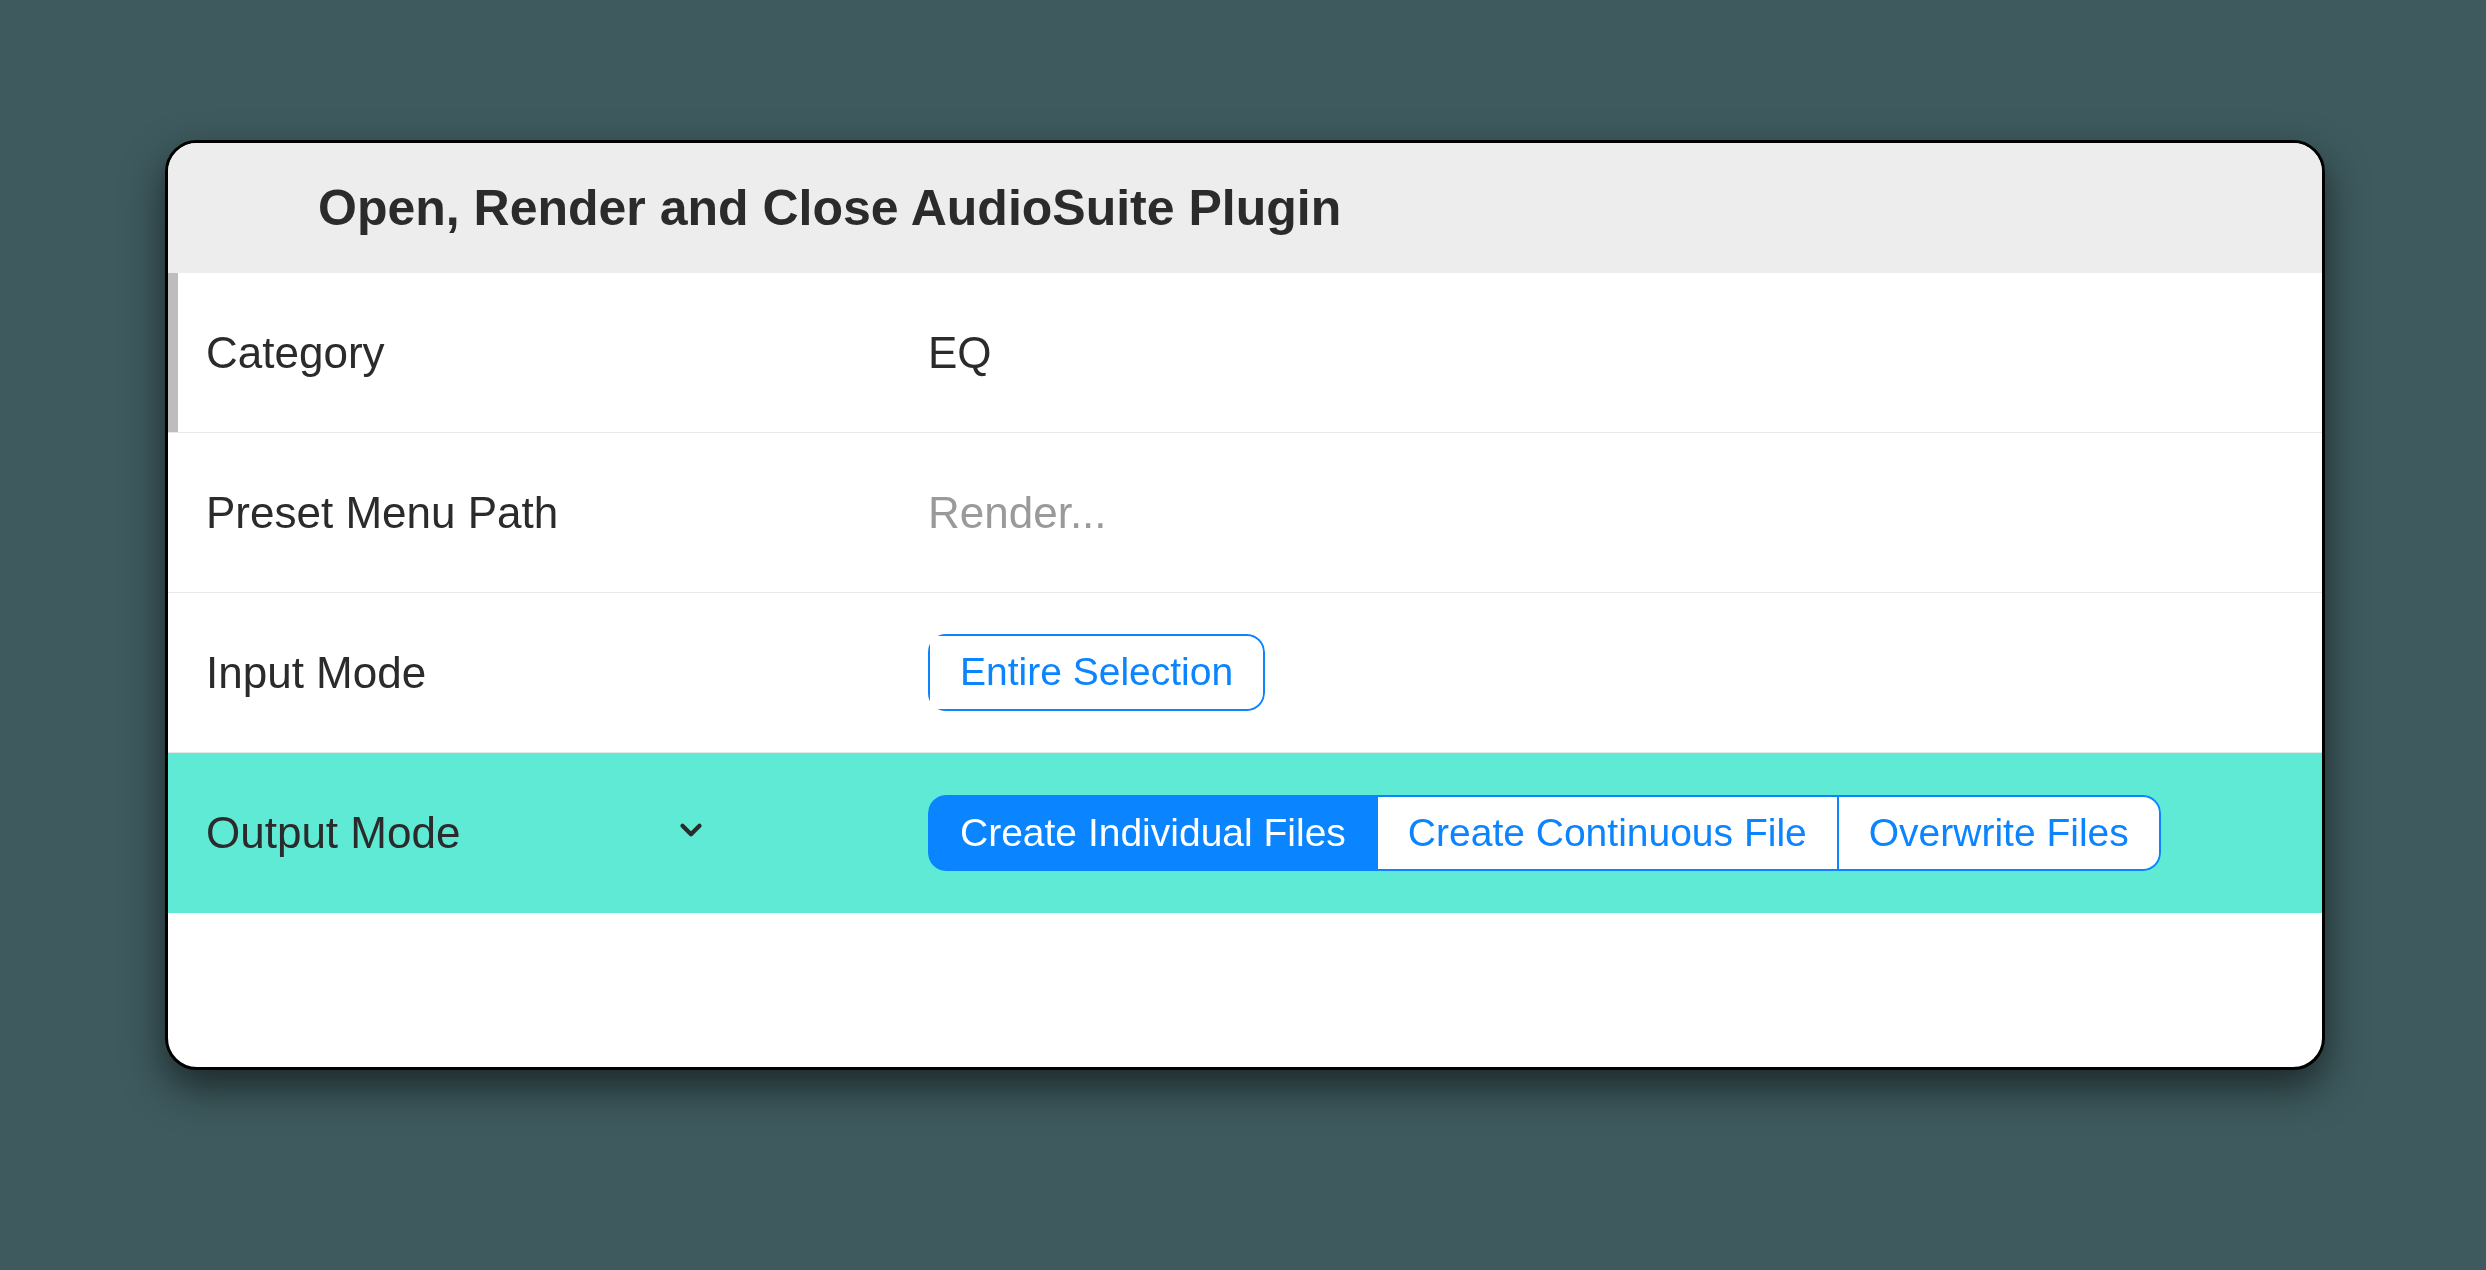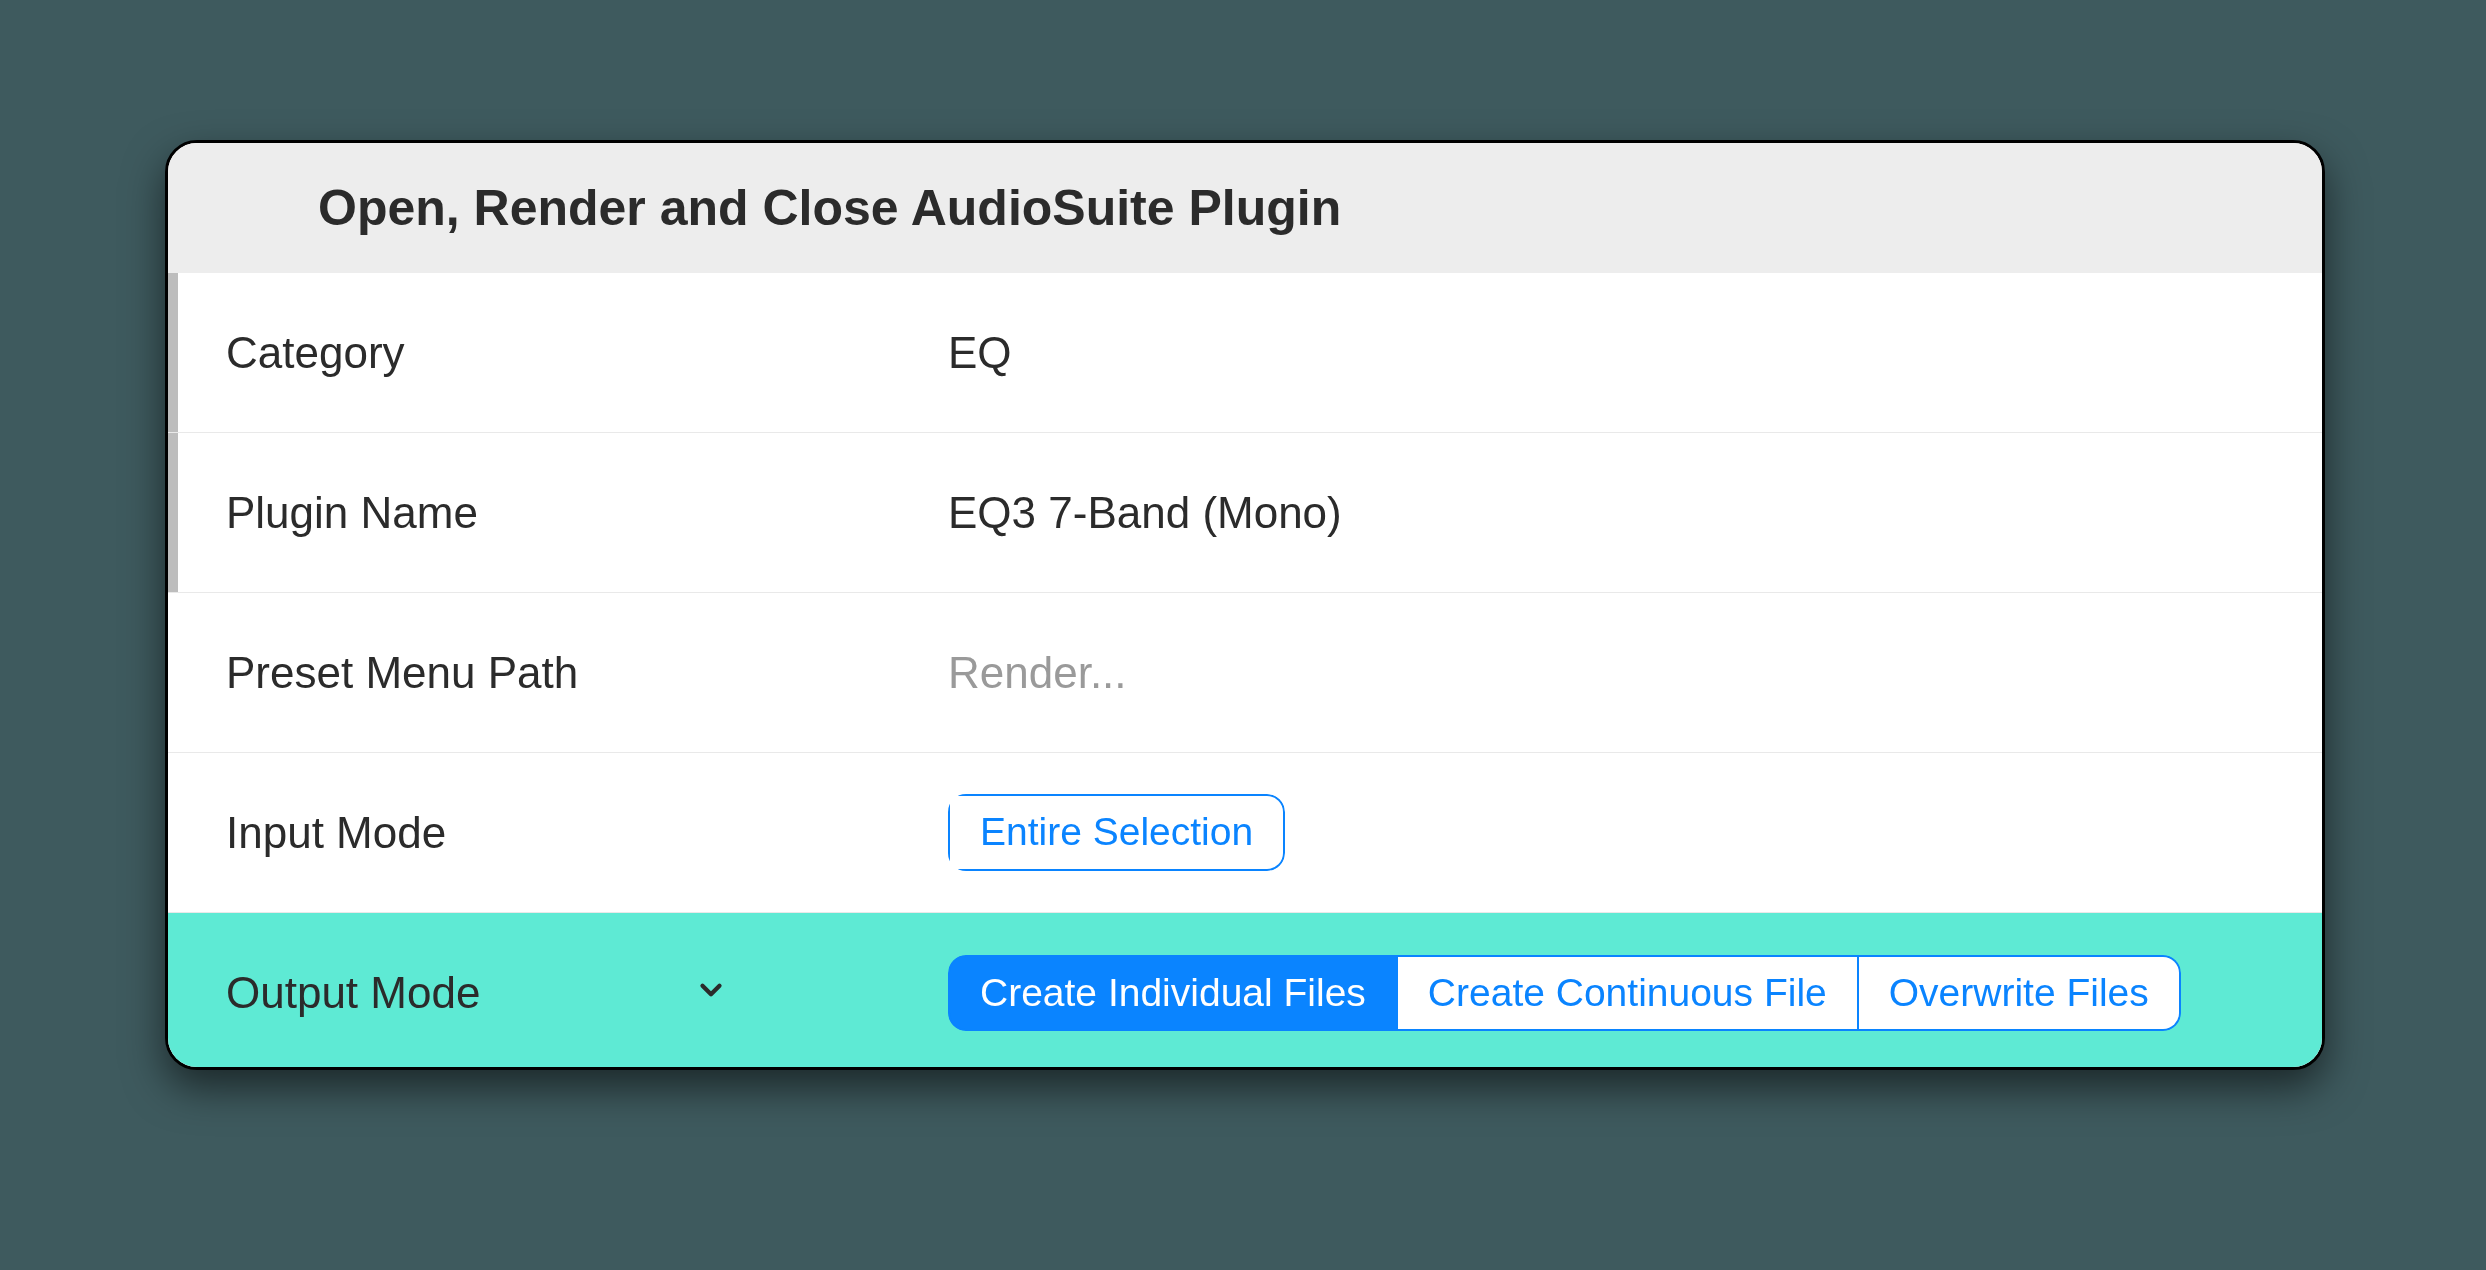--- a/index.html
+++ b/index.html
@@ -30,21 +30,20 @@
     font-size: 50px;
     font-weight: 700;
     color: #2b2b2b;
   }
   .row {
     display: flex;
     align-items: center;
     border-bottom: 1px solid #e9e9e9;
     min-height: 160px;
     position: relative;
-    padding-left: 20px;
   }
   .row.last { border-bottom: none; }
   .row.expandable { background: #5eead4; }
   .row .drag-handle {
     position: absolute;
     left: 0; top: 0; bottom: 0;
     width: 10px;
     background: #bdbdbd;
   }
   .label-cell {
@@ -105,29 +104,20 @@
   <div class="row">
     <div class="drag-handle"></div>
     <div class="label-cell">
       <span>Category</span>
     </div>
     <div class="value-cell">
       <span>EQ</span>
     </div>
   </div>
 
-  <div class="row">
-    <div class="drag-handle"></div>
-    <div class="label-cell">
-      <span>Plugin Name</span>
-    </div>
-    <div class="value-cell">
-      <span>EQ3 7-Band (Mono)</span>
-    </div>
-  </div>
 
   <div class="row">
     <div class="label-cell">
       <span>Preset Menu Path</span>
     </div>
     <div class="value-cell">
       <span class="value-placeholder">Render...</span>
     </div>
   </div>
 

